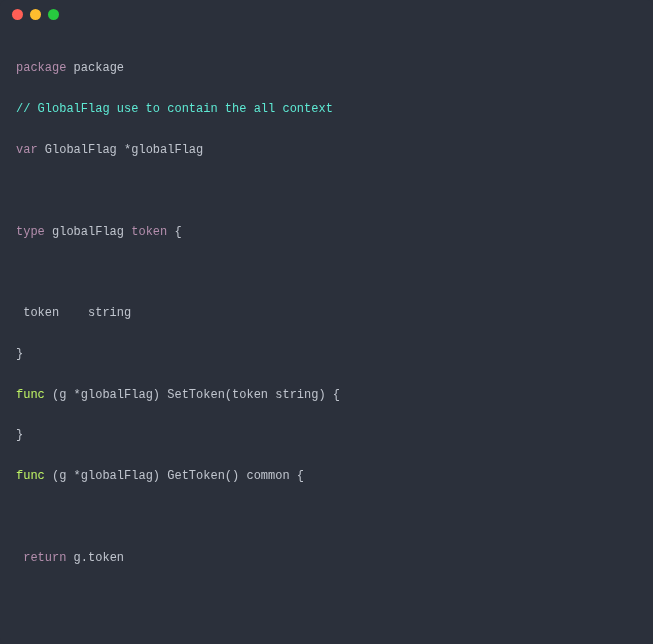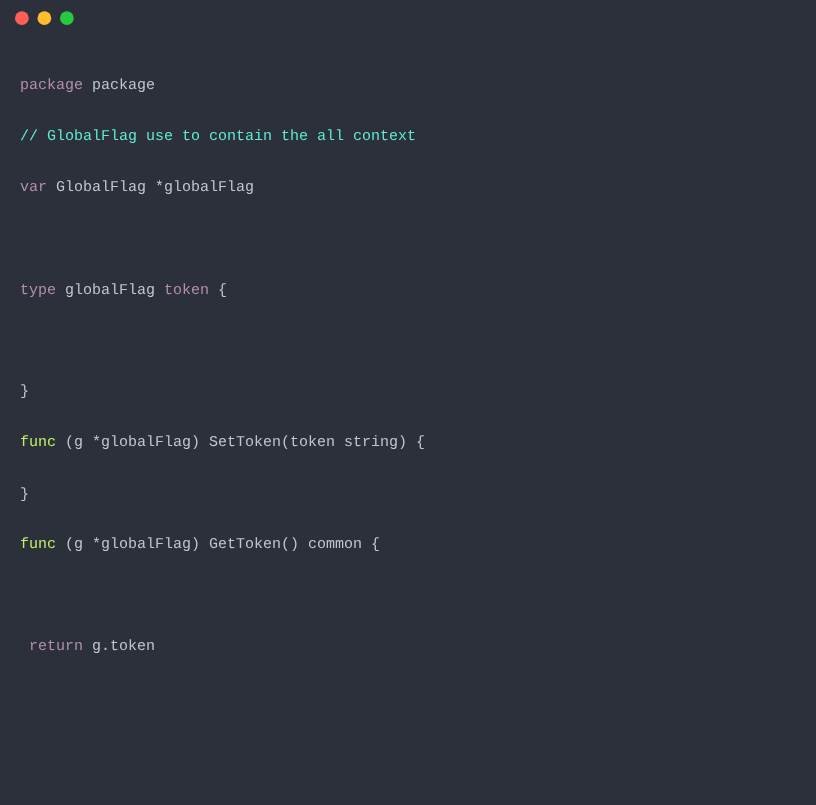--- a/index.html
+++ b/index.html
@@ -53,20 +53,21 @@
     <div class="dot dot-yellow"></div>
     <div class="dot dot-green"></div>
   </div>
   <div class="code">
 <span class="line"><span class="kw">package</span><span> package</span></span>
 <span class="line cmt">// GlobalFlag use to contain the all context</span>
 <span class="line"><span class="kw">var</span><span> GlobalFlag *globalFlag</span></span>
 <span class="line"> </span>
 <span class="line"><span class="kw">type</span><span> globalFlag </span><span class="kw">token</span><span> {</span></span>
 <span class="line"> </span>
+<span class="line"> token    string</span>
 <span class="line">}</span>
 <span class="line"><span class="fn">func</span><span> (g *globalFlag) SetToken(token string) {</span></span>
 <span class="line">}</span>
 <span class="line"><span class="fn">func</span><span> (g *globalFlag) GetToken() common {</span></span>
 <span class="line"> </span>
 <span class="line"><span> </span><span class="kw">return</span><span> g.token</span></span>
 
 
 
 

